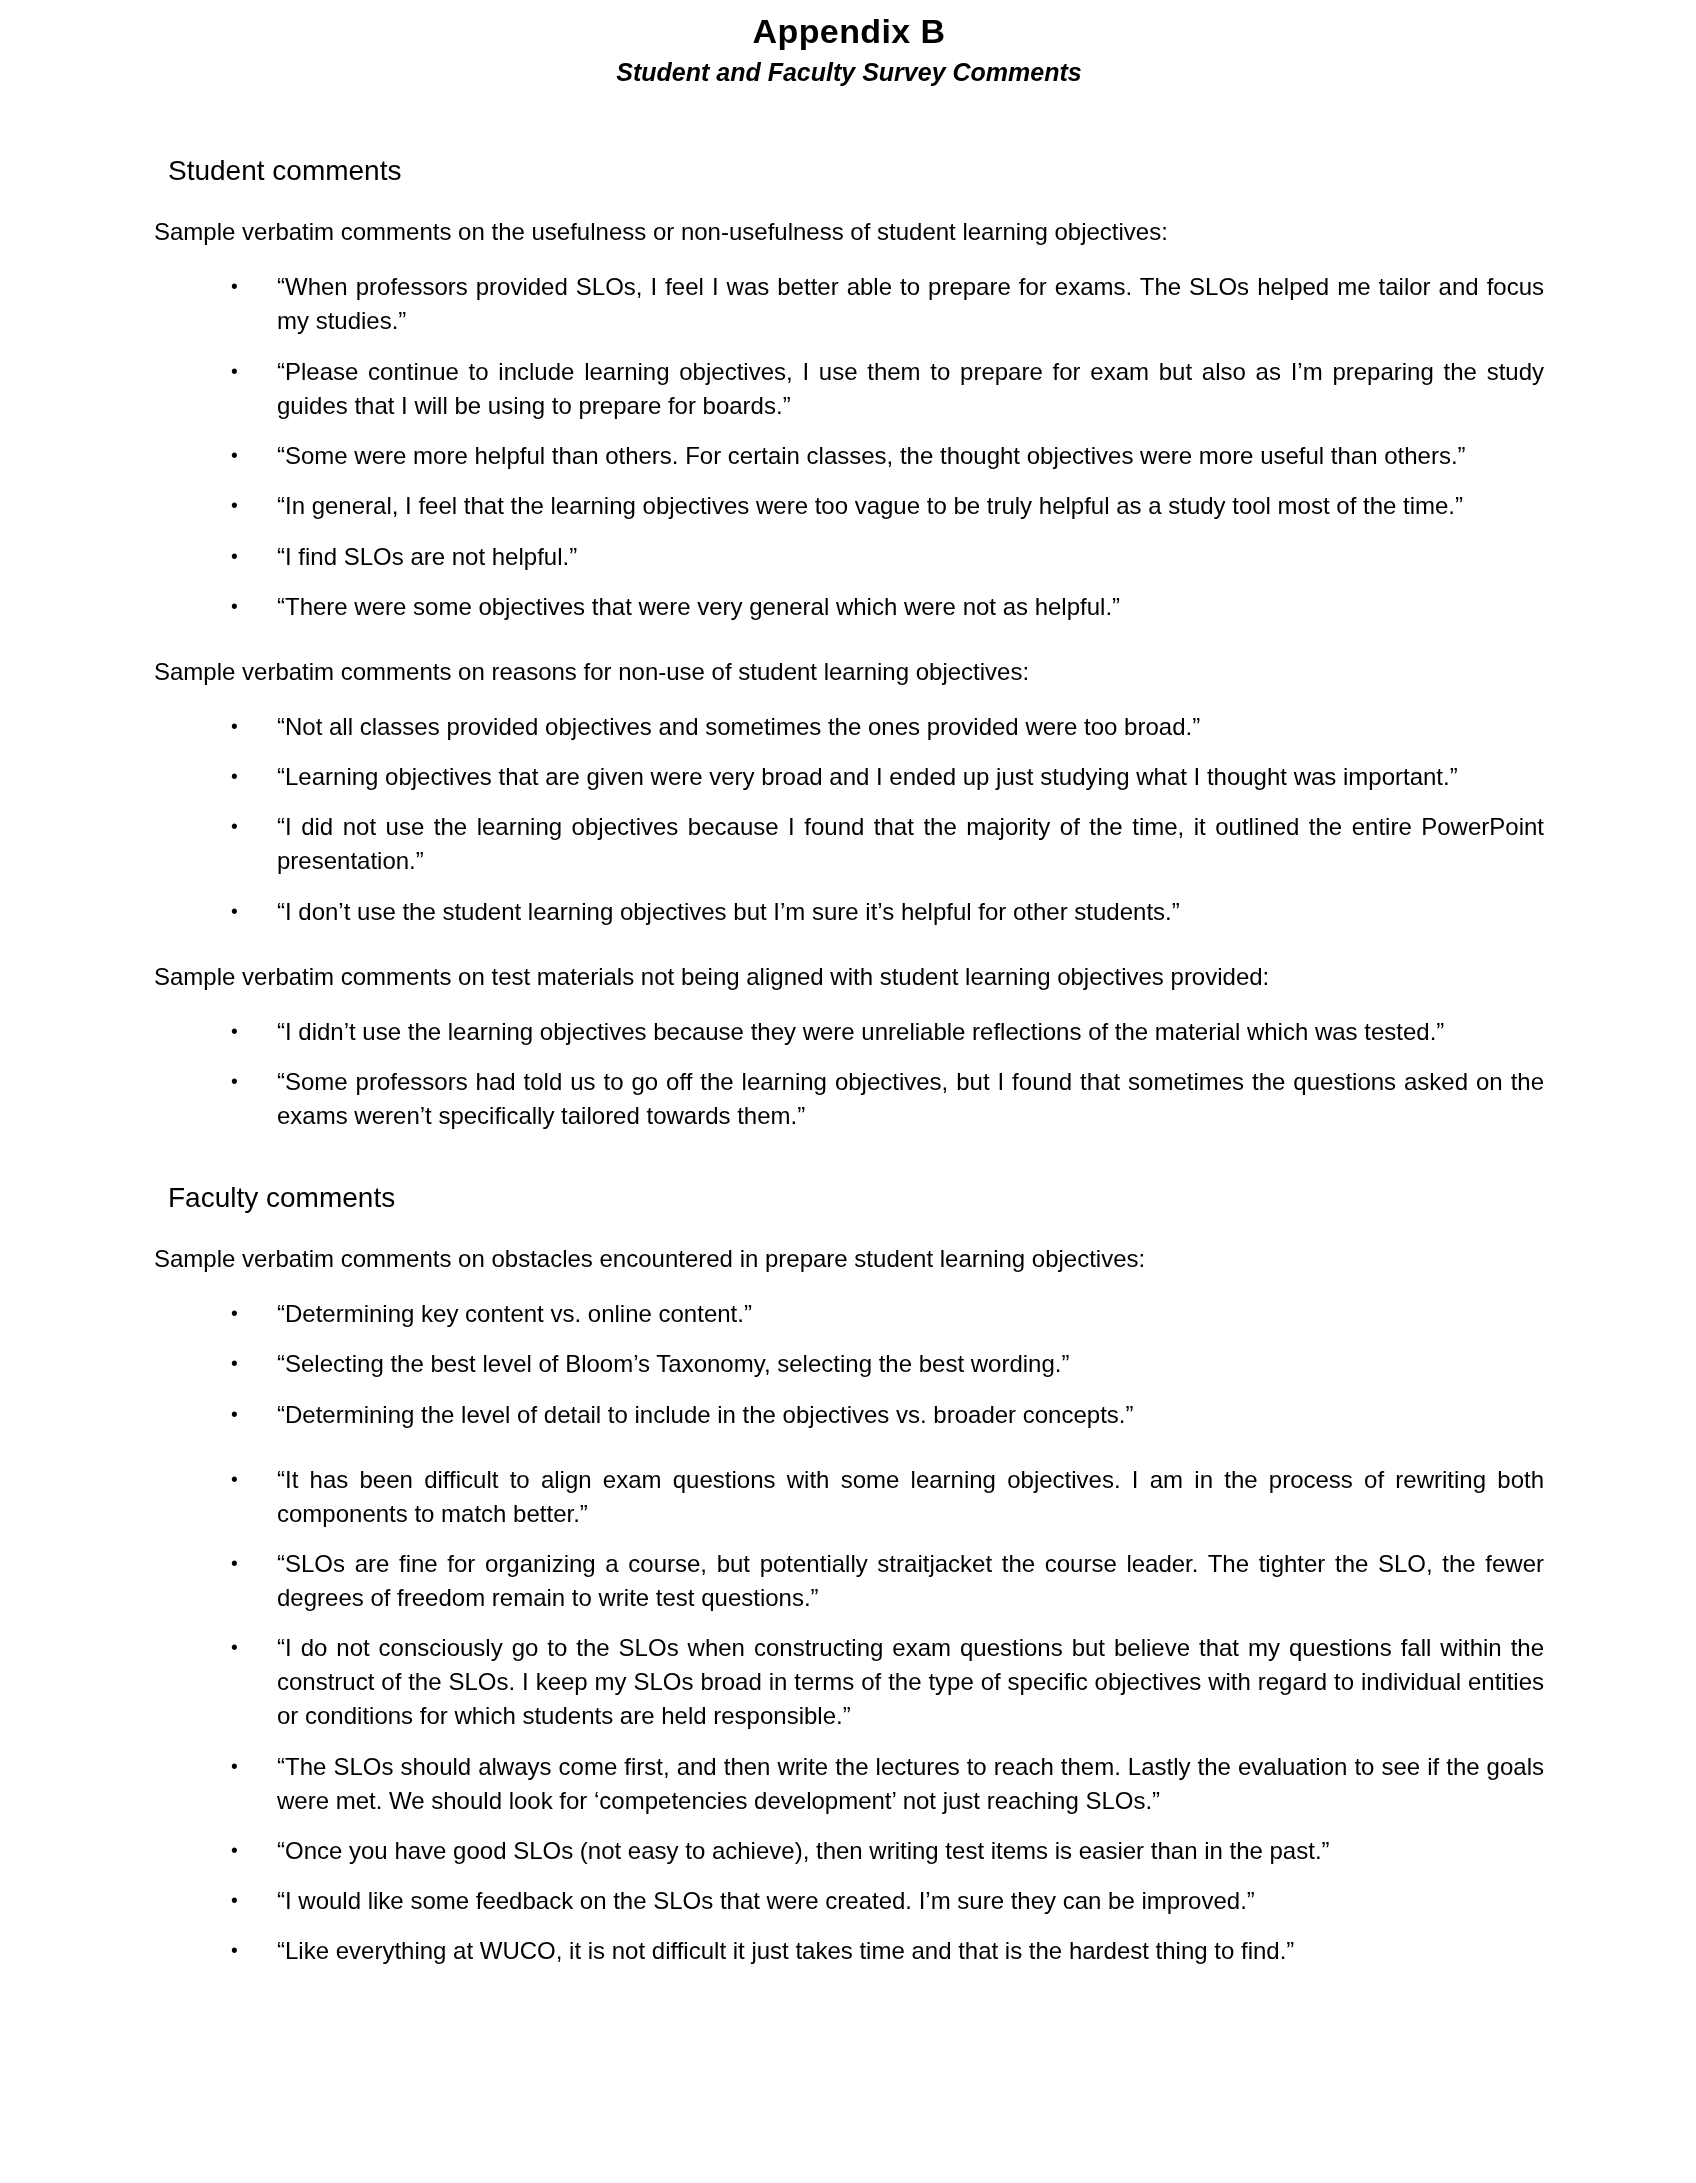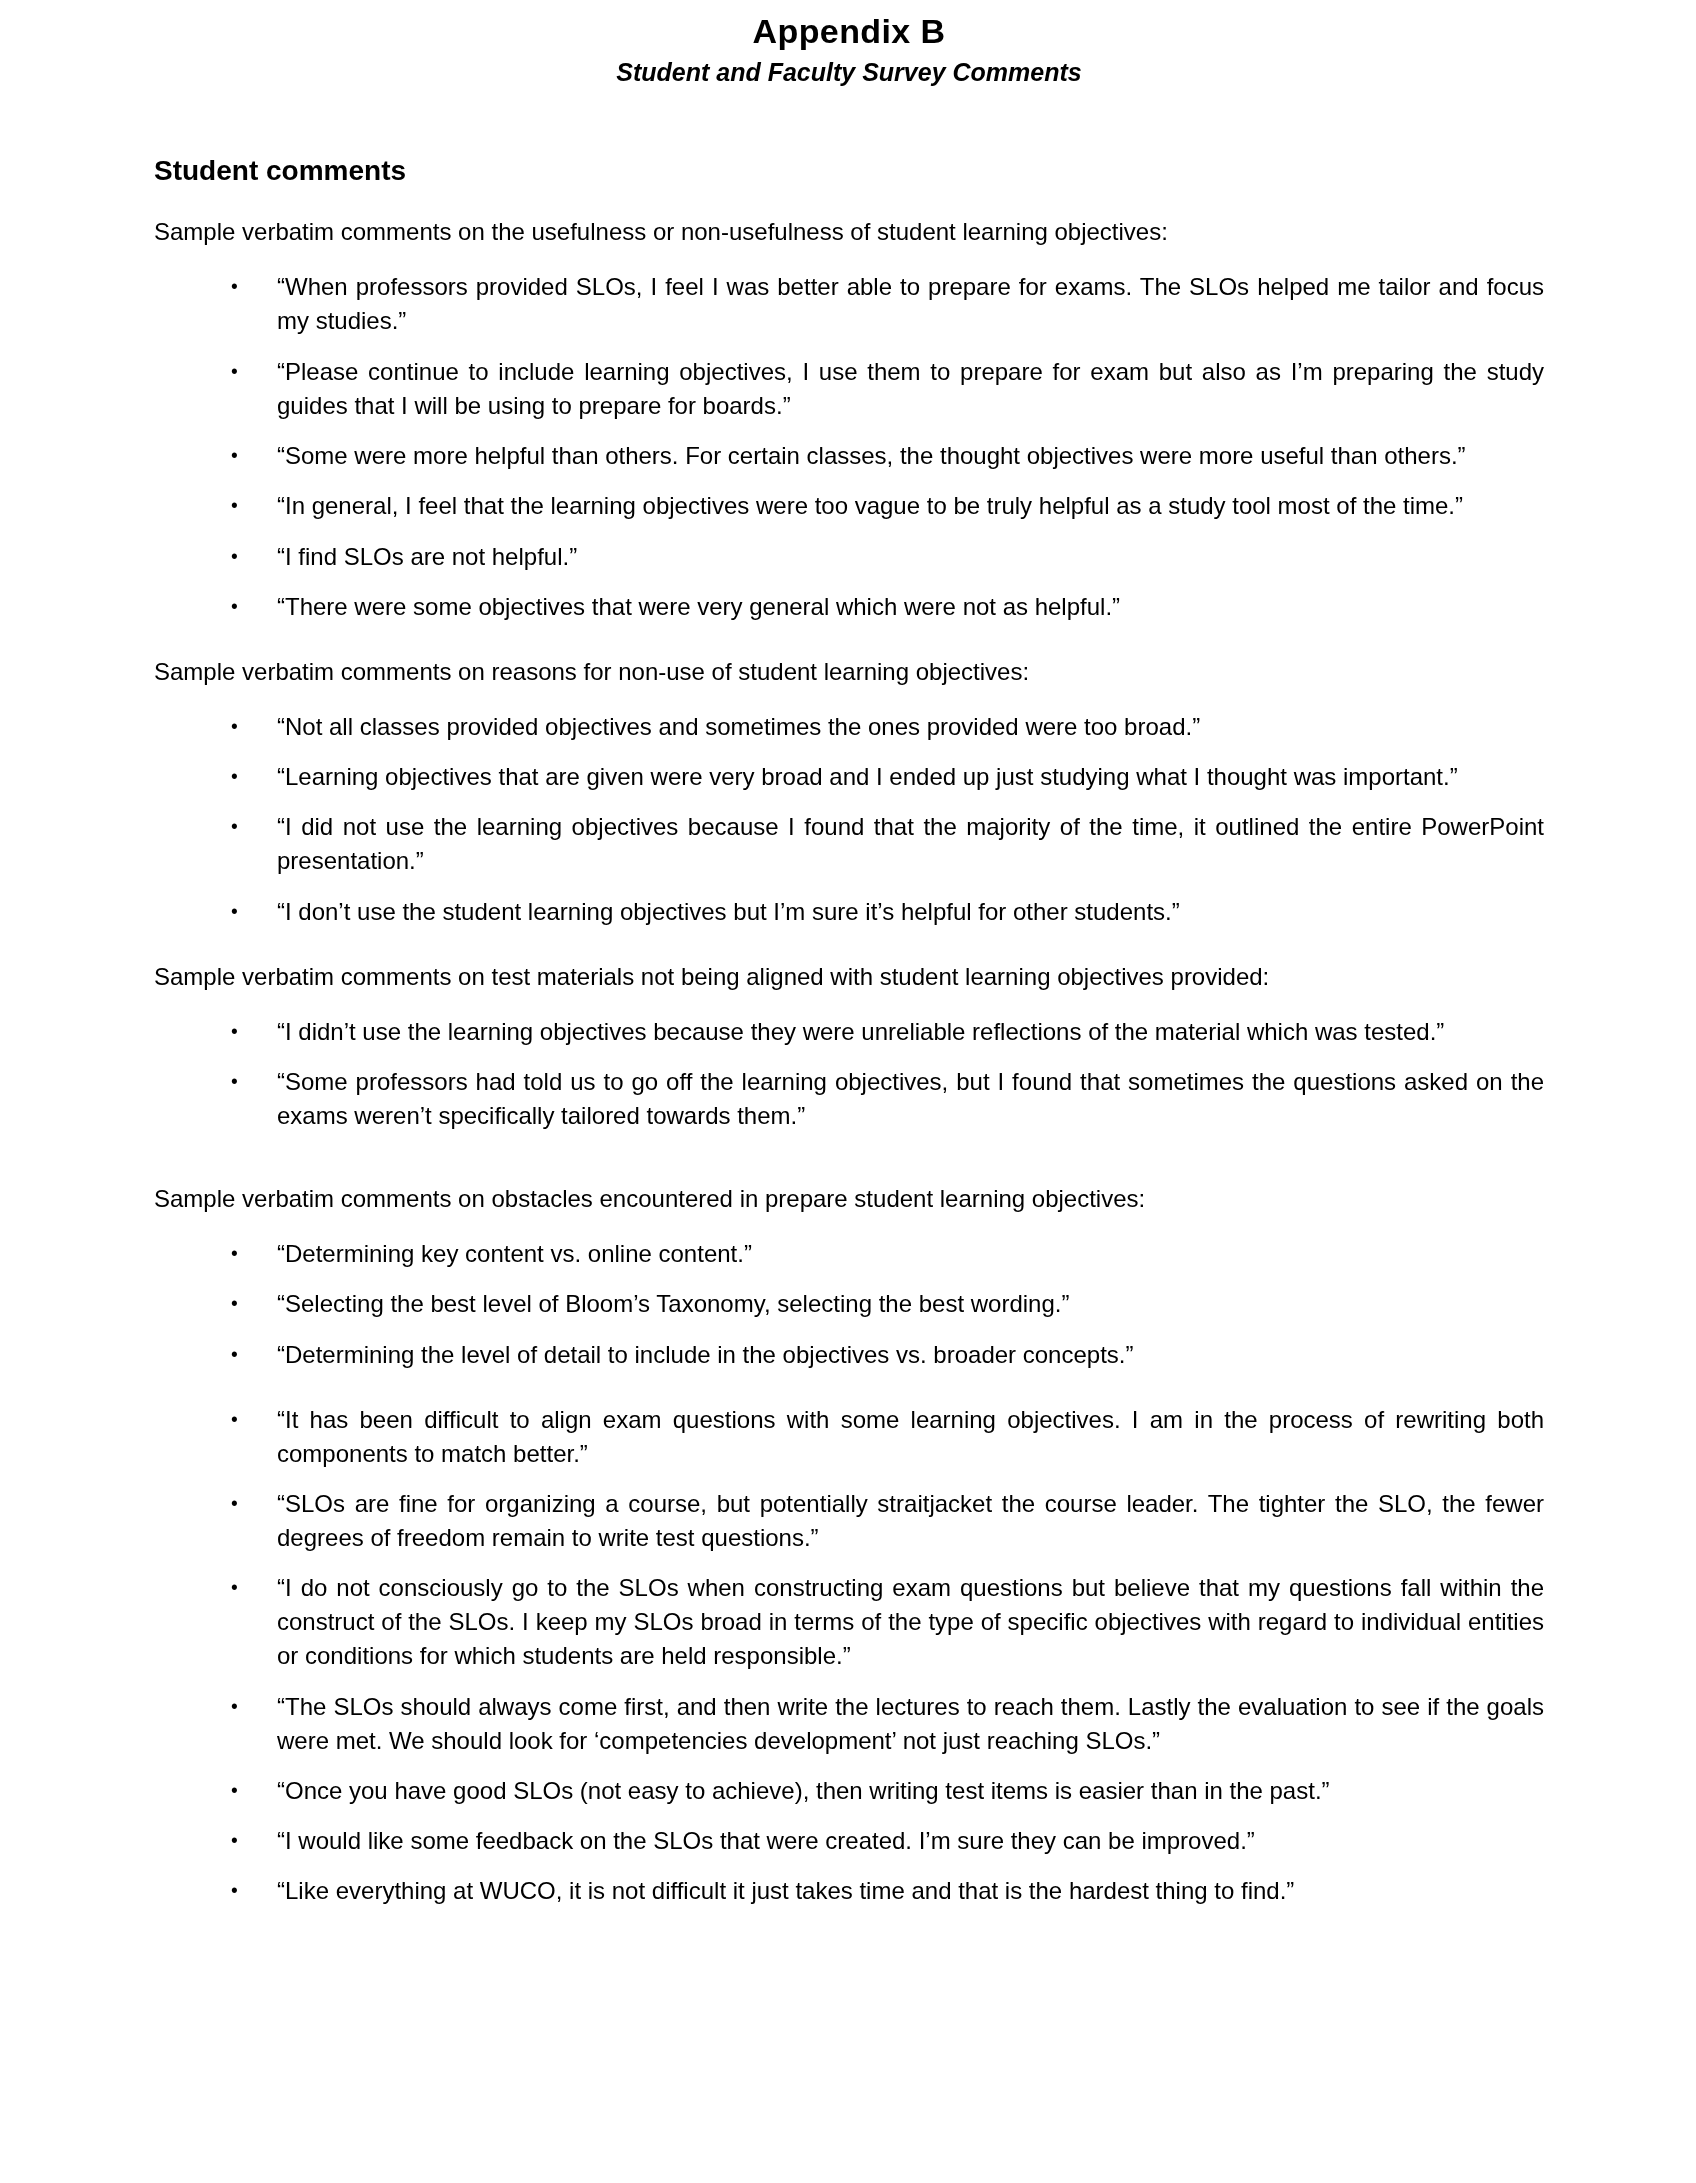--- a/index.html
+++ b/index.html
@@ -28,22 +28,22 @@
     font-weight: bold;
     text-align: center;
     margin: 0 0 68px 0;
     font-style: italic;
   }
   .section ~ .section {
     margin-top: 49px;
   }
   .section-heading {
     font-size: 28px;
-    font-weight: bold;
-    margin: 0 0 28px 0;
+    font-weight: normal;
+    margin: 0 0 28px 14px;
   }
   .group {
     margin-bottom: 31px;
   }
   .lead {
     font-size: 24px;
     line-height: 34px;
     margin: 0 0 21px 0;
   }
   ul.bullet-list {
@@ -152,20 +152,21 @@
   <li class="bullet-item">
     <span class="bullet-icon">•</span>
     <span class="bullet-text">“Some professors had told us to go off the learning objectives, but I found that sometimes the questions asked on the exams weren’t specifically tailored towards them.”</span>
   </li>
 </ul>
   </div>
 </div>
   </section>
 
   <section class="section">
+    <h2 class="section-heading">Faculty comments</h2>
     <div class="groups">
   <div class="group">
     <p class="lead">Sample verbatim comments on obstacles encountered in prepare student learning objectives:</p>
     <ul class="bullet-list">
   <li class="bullet-item">
     <span class="bullet-icon">•</span>
     <span class="bullet-text">“Determining key content vs. online content.”</span>
   </li>
 
   <li class="bullet-item">

